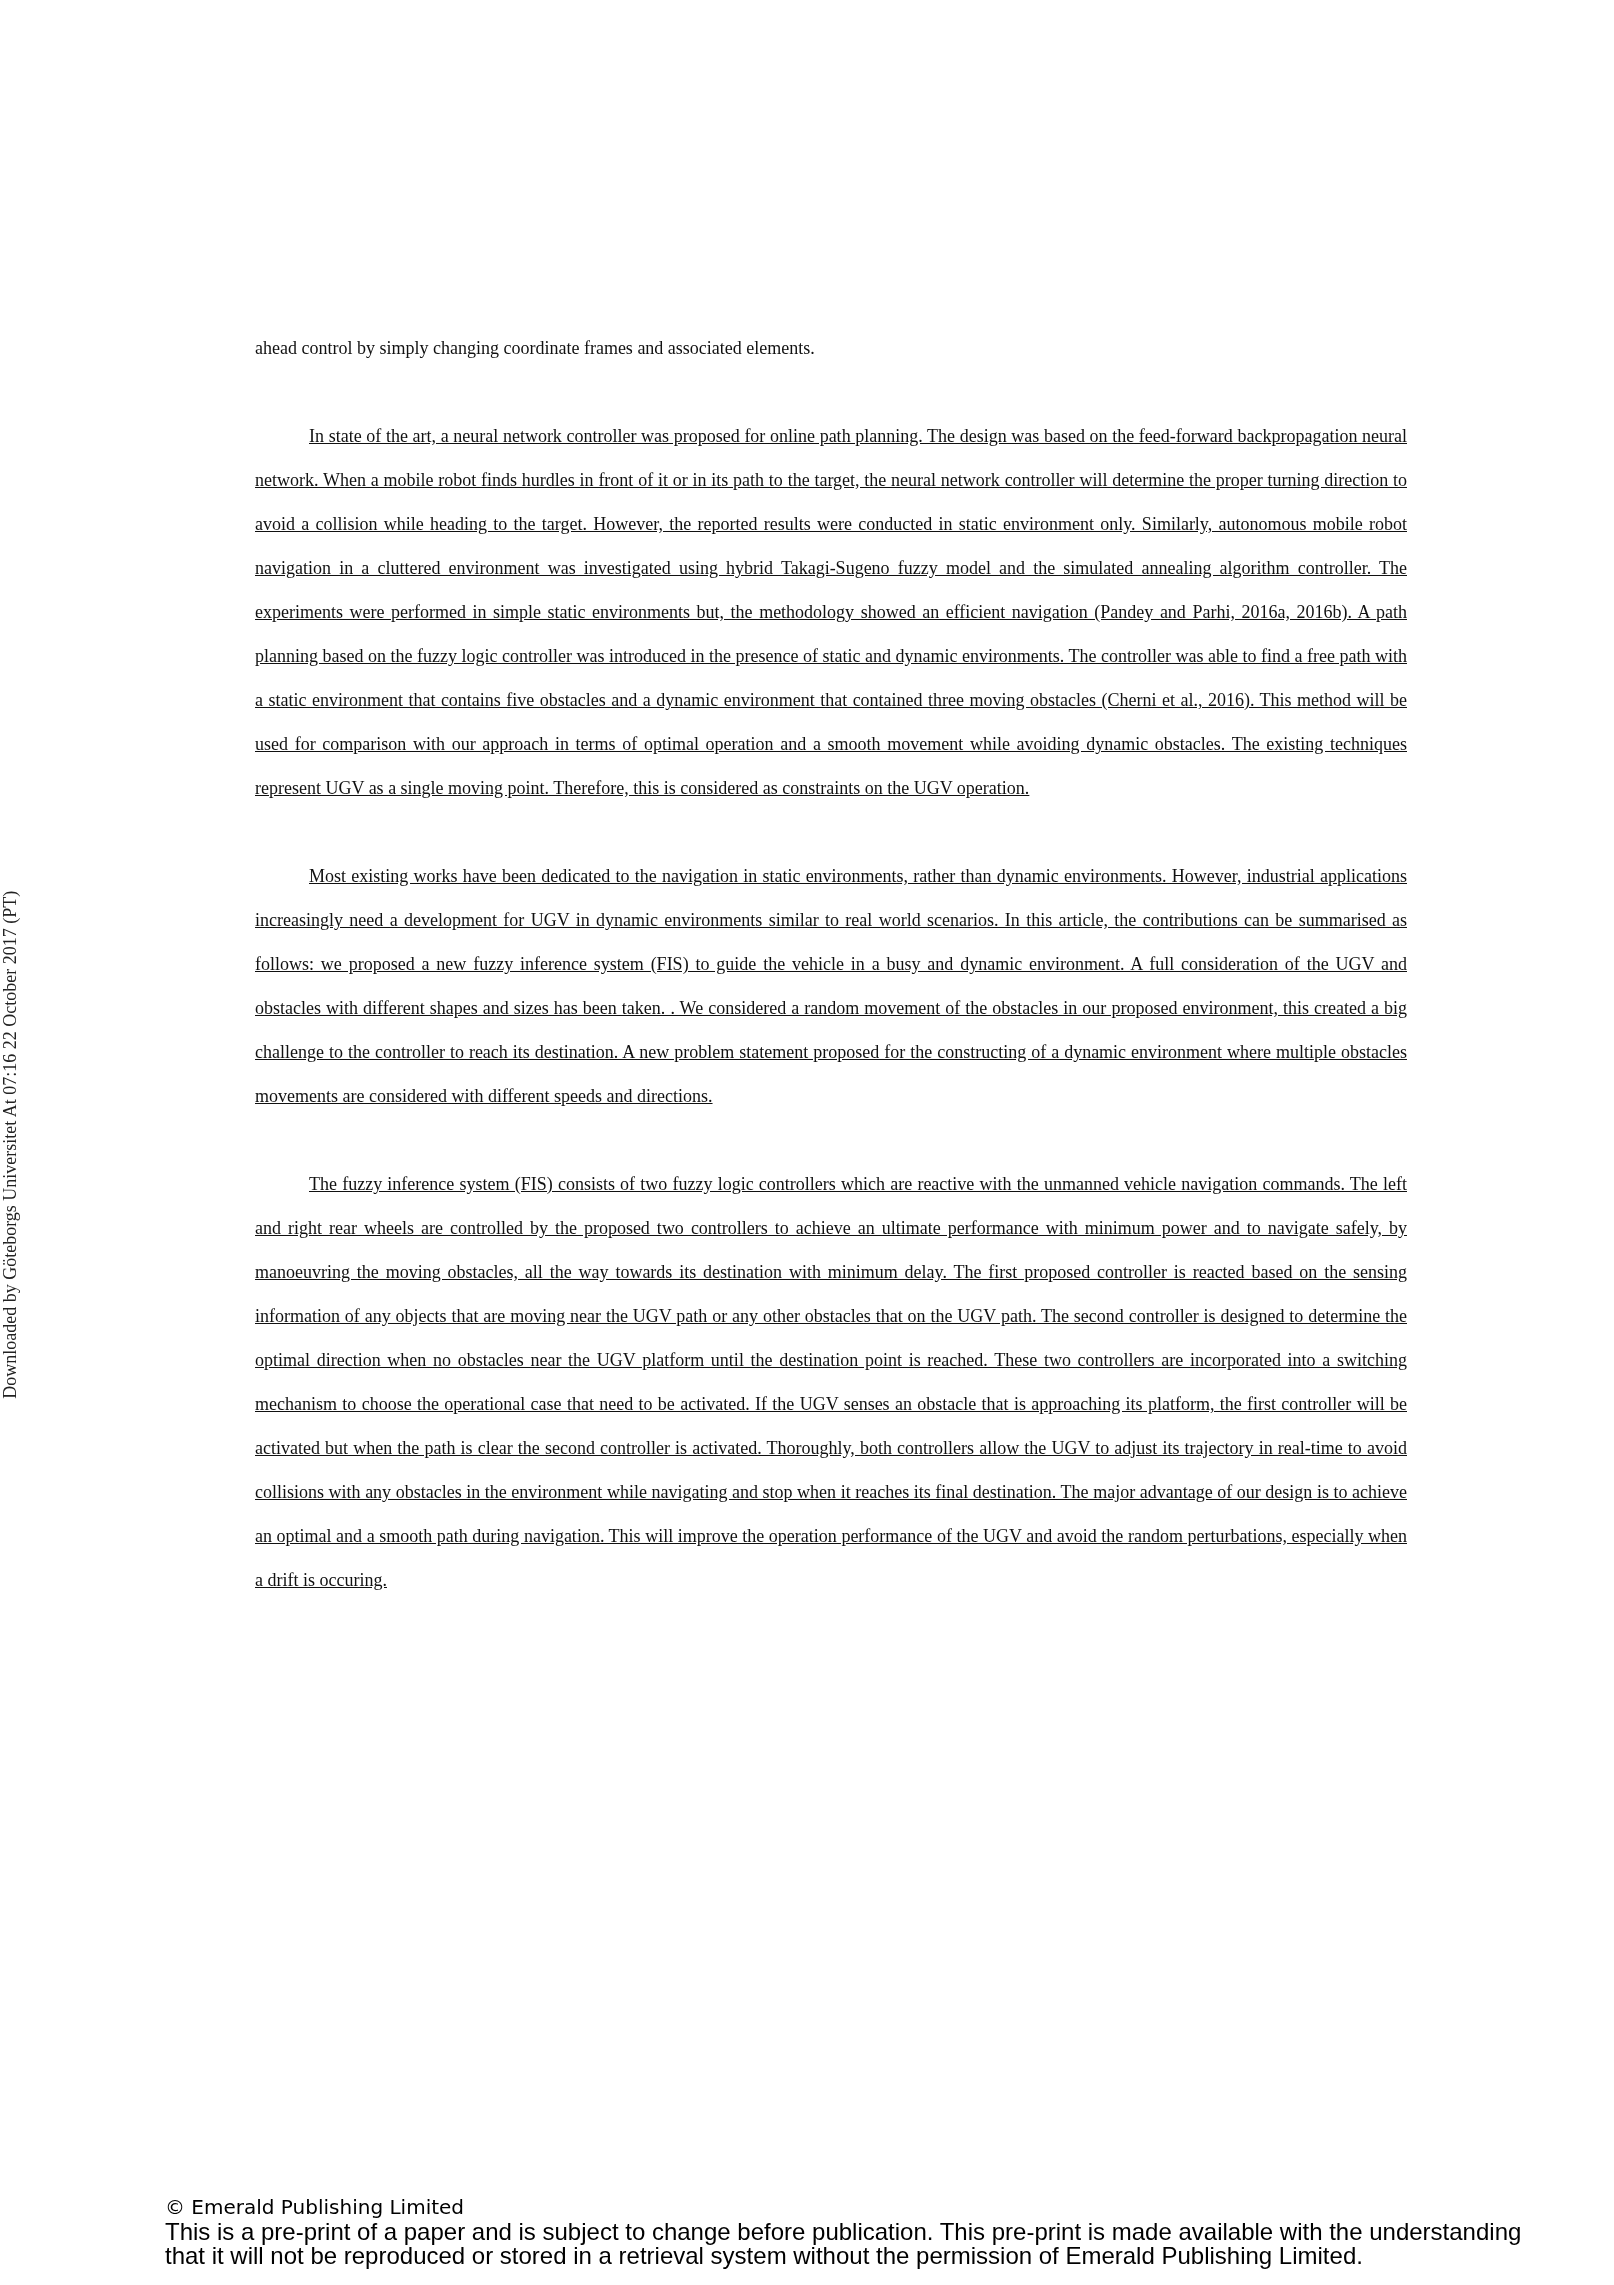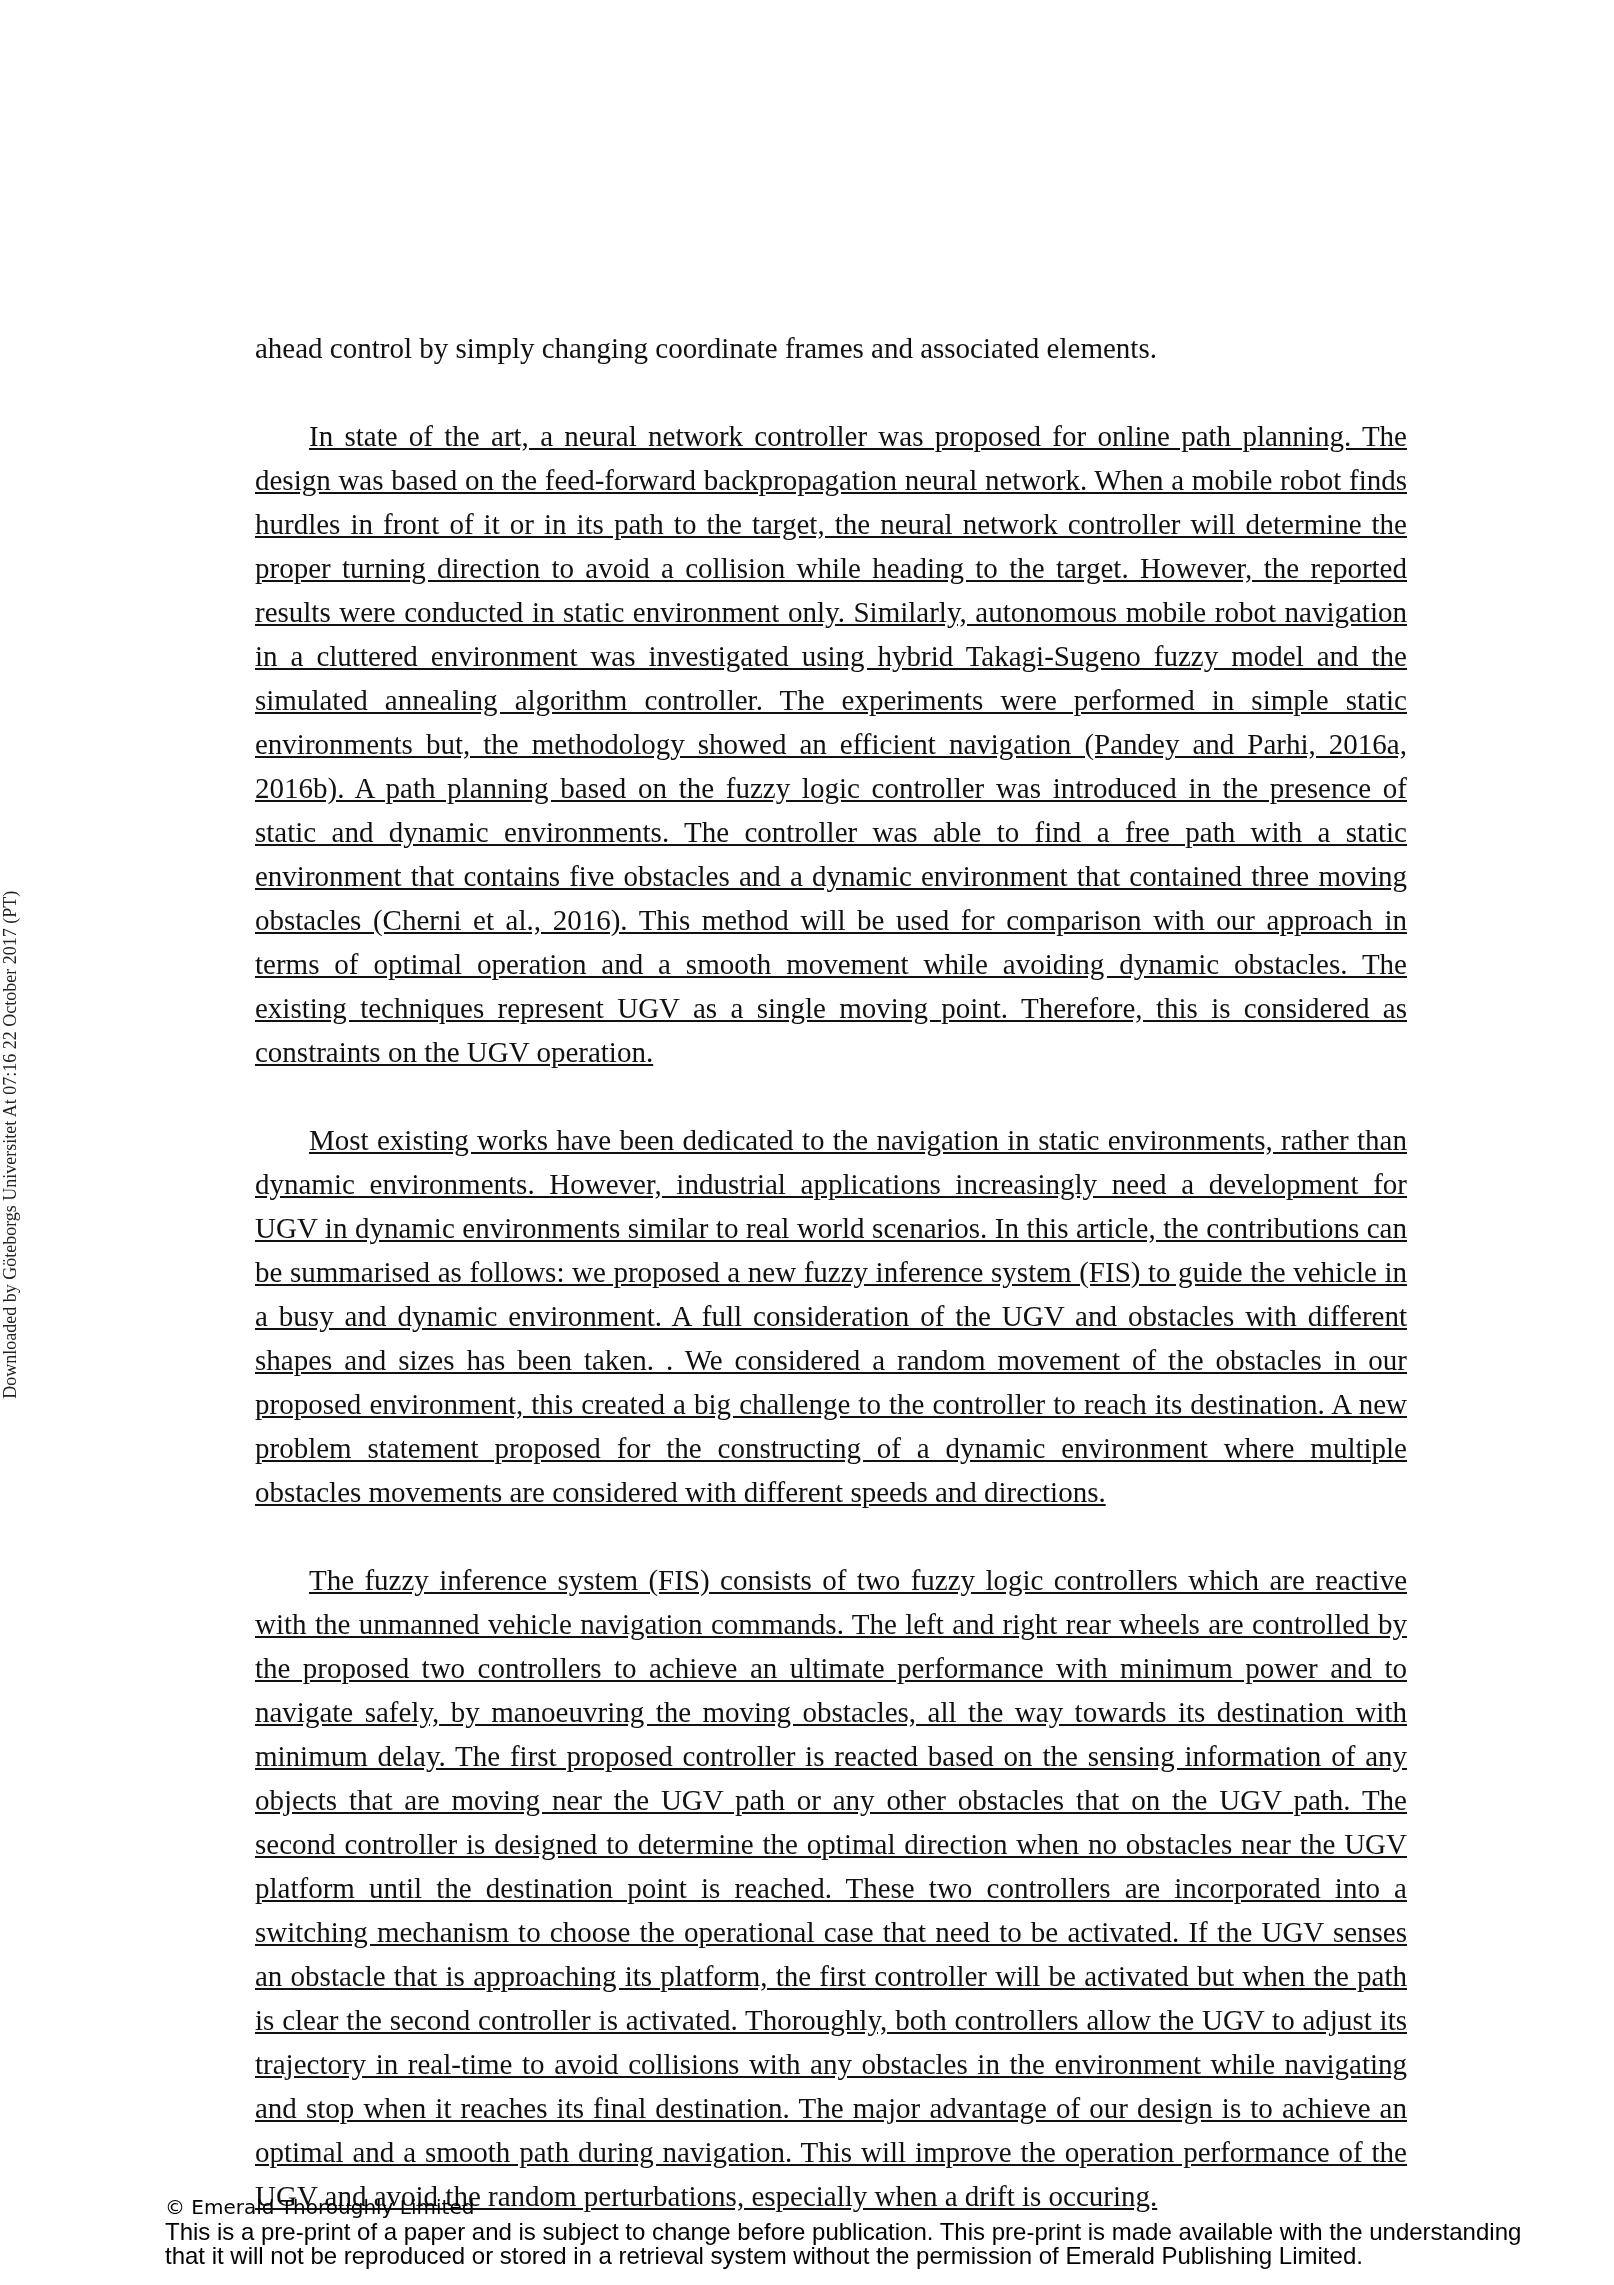--- a/index.html
+++ b/index.html
@@ -1,20 +1,20 @@
 <!DOCTYPE html>
 <html style="font-size:14.5px"><head>
 <meta charset="utf-8">
 <style>
   html, body { margin:0; padding:0; background:#ffffff; }
   body { width:1615px; height:2285px; position:relative; overflow:hidden; }
   .page-body {
     position:absolute; left:255px; top:326px; width:1152px;
     font-family:"Liberation Serif", "DejaVu Serif", serif;
-    font-size:29px; line-height:44px; color:#111;
+    font-size:18px; line-height:44px; color:#111;
     text-align:justify;
   }
   .page-body p { margin:0; }
   .page-body p.indent { text-indent:54px;text-decoration:underline; }
   .page-body .gap { height:44px; }
   .sidebar-note {
     position:absolute; left:-306px; top:1133px; width:633px; height:23.5px;
     transform:rotate(-90deg); transform-origin:center center;
     font-family:"Liberation Serif", "DejaVu Serif", serif;
     font-size:18px; line-height:23.5px; color:#222; white-space:nowrap;
@@ -36,17 +36,17 @@
   <p style="text-align:left;">ahead control by simply changing coordinate frames and associated elements.</p>
   <div class="gap"></div>
   <p class="indent">In state of the art, a neural network controller was proposed for online path planning. The design was based on the feed-forward backpropagation neural network.  When a mobile robot finds hurdles in front of it or in its path to the target, the neural network controller will determine the proper turning direction to avoid a collision while heading to the target. However, the reported results were conducted in static environment only. Similarly, autonomous mobile robot navigation in a cluttered environment was investigated using hybrid Takagi-Sugeno fuzzy model and the simulated annealing algorithm controller. The experiments were performed in simple static environments but, the methodology showed an efficient navigation (Pandey and Parhi, 2016a, 2016b).   A path planning based on the fuzzy logic controller was introduced in the presence of static and dynamic environments. The controller was able to find a free path with a static environment that contains five obstacles and a dynamic environment that contained three moving obstacles (Cherni et al., 2016).  This method will be used for comparison with our approach in terms of optimal operation and a smooth movement while avoiding dynamic obstacles. The existing techniques represent UGV as a single moving point. Therefore, this is considered as constraints on the UGV operation.</p>
   <div class="gap"></div>
   <p class="indent">Most existing works have been dedicated to the navigation in static environments, rather than dynamic environments. However, industrial applications increasingly need a development for UGV in dynamic environments similar to real world scenarios. In this article, the contributions can be summarised as follows: we proposed a new fuzzy inference system (FIS) to guide the vehicle in a busy and dynamic environment.  A full consideration of the UGV and obstacles with different shapes and sizes has been taken. . We considered a random movement of the obstacles in our proposed environment, this created a big challenge to the controller to reach its destination. A new problem statement proposed for the constructing of a dynamic environment where multiple obstacles movements are considered with different speeds and directions.</p>
   <div class="gap"></div>
   <p class="indent">The fuzzy inference system (FIS) consists of two fuzzy logic controllers which are reactive with the unmanned vehicle navigation commands.  The left and right rear wheels are controlled by the proposed two controllers to achieve an ultimate performance with minimum power and to navigate safely, by manoeuvring the moving obstacles, all the way towards its destination with minimum delay.  The first proposed controller is reacted based on the sensing information of any objects that are moving near the UGV path or any other obstacles that on the UGV path. The second controller is designed to determine the optimal direction when no obstacles near the UGV platform until the destination point is reached. These two controllers are incorporated into a switching mechanism to choose the operational case that need to be activated. If the UGV senses an obstacle that is approaching its platform, the first controller will be activated but when the path is clear the second controller is activated. Thoroughly, both controllers allow the UGV to adjust its trajectory in real-time to avoid collisions with any obstacles in the environment while navigating and stop when it reaches its final destination. The major advantage of our design is to achieve an optimal and a smooth path during navigation. This will improve the operation performance of the UGV and avoid the random perturbations, especially when a drift is occuring.</p>
 </div>
 
 <div class="footer">
-  <div class="copyright">© Emerald Thoroughly Limited</div>
+  <div class="copyright">© Emerald Publishing Limited</div>
   <div class="notice">This is a pre-print of a paper and is subject to change before publication. This pre-print is made available with the understanding</div>
   <div class="notice">that it will not be reproduced or stored in a retrieval system without the permission of  Emerald Publishing Limited.</div>
 </div>
 
 
 </body></html>

